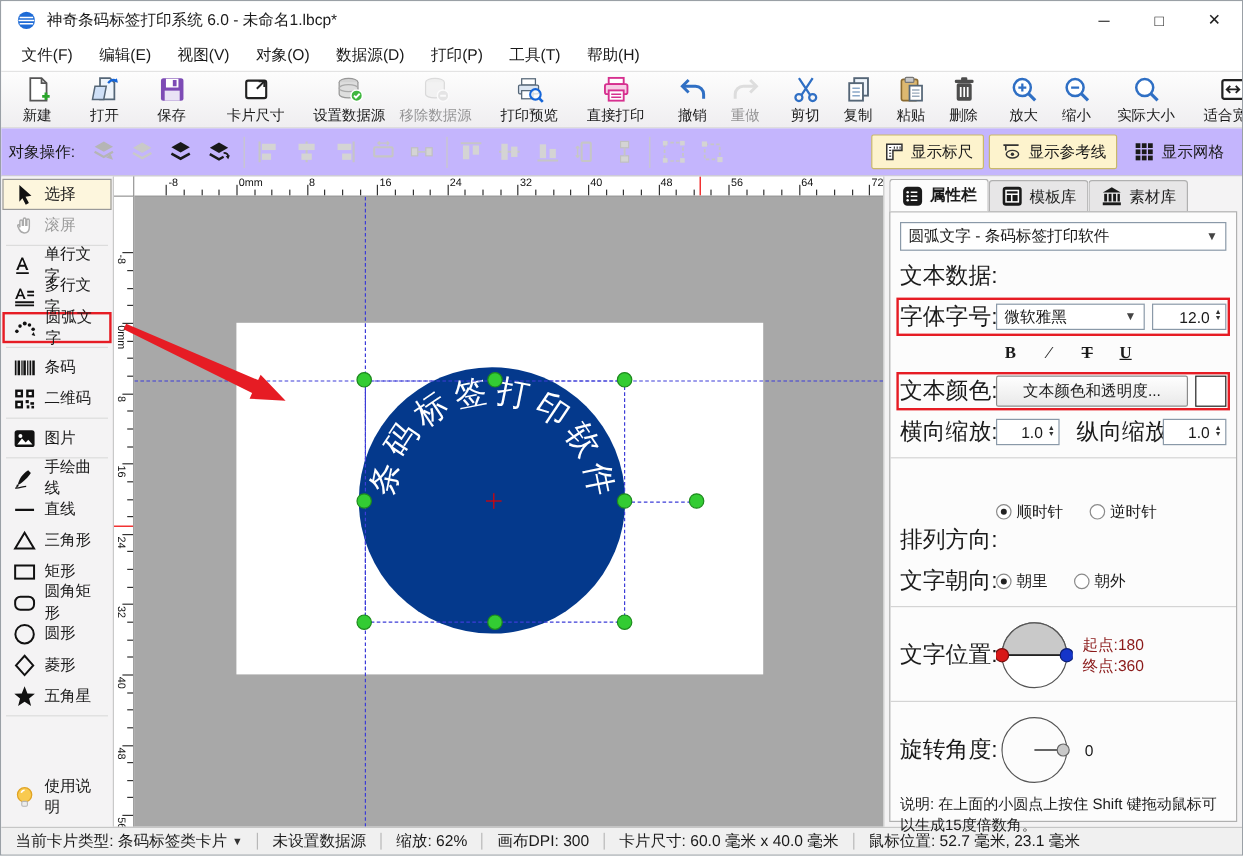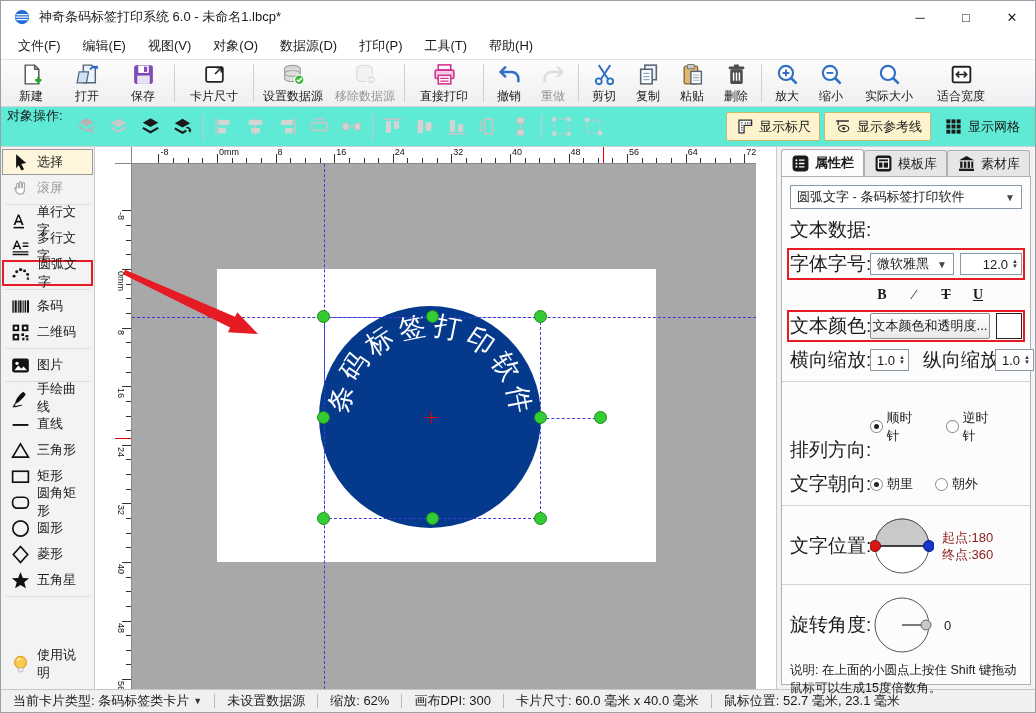--- a/index.html
+++ b/index.html
@@ -25,32 +25,32 @@
   .tb-group { display:flex; align-items:stretch; }
   .tb-sep { width:1px; background:#d0cfd2; margin:3px 3px; }
   .tb-btn { width:56px; min-width:44px; display:flex; flex-direction:column; align-items:center;
             justify-content:center; gap:1px; padding:2px 2px; border-radius:3px; }
   .tb-btn.narrow { width:44px; }
   .tb-btn.wide { width:72px; }
   .tb-btn .lab { font-size:12px; white-space:nowrap; }
   .tb-btn.disabled { opacity:.45;text-align:right; }
 
   
-  #objbar { height:40px; display:flex; background:#5eead4;
+  #objbar { height:40px; display:flex; align-items:center; background:#c4b5fd;
             border-bottom:1px solid #cfcfcf; padding:0 6px; }
   #objbar .ob-label { font-size:13px; margin-right:8px; }
   .ob-btn { width:32px; height:30px; display:flex; align-items:center; justify-content:center; border-radius:3px; }
   .ob-sep { width:1px; height:26px; background:#c9c9c9; margin:0 4px; }
   #objbar .spacer { flex:1; }
   .toggle-btn { display:flex; align-items:center; gap:5px; padding:4px 8px; margin-left:4px;
                 font-size:13px; border:1px solid transparent; border-radius:2px; }
   .toggle-btn.active { background:#fdf3cd; border-color:#c9b96a; }
 
   
-  #main { position:absolute; top:146px; left:0; right:0; bottom:23px; display:flex;gap:20px; }
+  #main { position:absolute; top:146px; left:0; right:0; bottom:23px; display:flex; }
 
   
   #sidebar { width:94px; background:#f4f3f4; border-right:1px solid #c9c9c9;
              display:flex; flex-direction:column; padding-top:2px; position:relative; }
   .tool-item { display:flex; align-items:center; gap:6px; height:26px; padding:0 4px 0 6px;
                font-size:13px; border:1px solid transparent; margin:0 1px; }
   .tool-item.selected { background:#fdf6dd; border-color:#9a9a9a; }
   .tool-item.disabled { color:#9a9a9a; }
   .tool-item.annotated { border:2px solid #e61c24; }
   .tool-div { height:1px; background:#dcdcdc; margin:3px 4px; }
@@ -225,20 +225,32 @@
             <path d="M3.5 6.2v9.6c0 1.7 3.4 3 7.5 3s7.5-1.3 7.5-3V6.2" fill="#eaeaea" stroke="#b5b5b5"></path>
             <circle cx="17.5" cy="17" r="4.6" fill="#cfcfcf" stroke="#fff" stroke-width="1.2"></circle>
             <path d="M15.2 17h4.6" stroke="#fff" stroke-width="1.6"></path>
           </svg>
         </span>
         <span class="lab">移除数据源</span>
       </span>
     </span>
     <span class="tb-sep"></span>
     <span class="tb-group">
+      <span class="tb-btn wide">
+        <span class="ico">
+          <svg width="25" height="25" viewBox="0 0 24 24" xmlns="http://www.w3.org/2000/svg">
+            <rect x="5.5" y="3.5" width="11" height="5" fill="#fff" stroke="#567"></rect>
+            <rect x="3" y="8.5" width="16" height="7" rx="1" fill="#dce6f2" stroke="#567"></rect>
+            <rect x="5.5" y="13" width="9" height="6.5" fill="#fff" stroke="#567"></rect>
+            <circle cx="16.5" cy="16" r="4.2" fill="rgba(255,255,255,.75)" stroke="#1565d8" stroke-width="1.7"></circle>
+            <path d="M19.6 19.2l2.8 2.8" stroke="#1565d8" stroke-width="2.2"></path>
+          </svg>
+        </span>
+        <span class="lab">打印预览</span>
+      </span>
       <span class="tb-btn wide">
         <span class="ico">
           <svg width="25" height="25" viewBox="0 0 24 24" xmlns="http://www.w3.org/2000/svg">
             <rect x="6" y="2.8" width="12" height="5" fill="#fff" stroke="#d6308f" stroke-width="1.5"></rect>
             <rect x="3" y="7.8" width="18" height="8" rx="1.5" fill="#f6cde5" stroke="#d6308f" stroke-width="1.5"></rect>
             <rect x="6" y="12.8" width="12" height="8.2" fill="#fff" stroke="#d6308f" stroke-width="1.5"></rect>
             <path d="M8 15.8h8M8 18.3h8" stroke="#d6308f" stroke-width="1.2"></path>
           </svg>
         </span>
         <span class="lab">直接打印</span>

